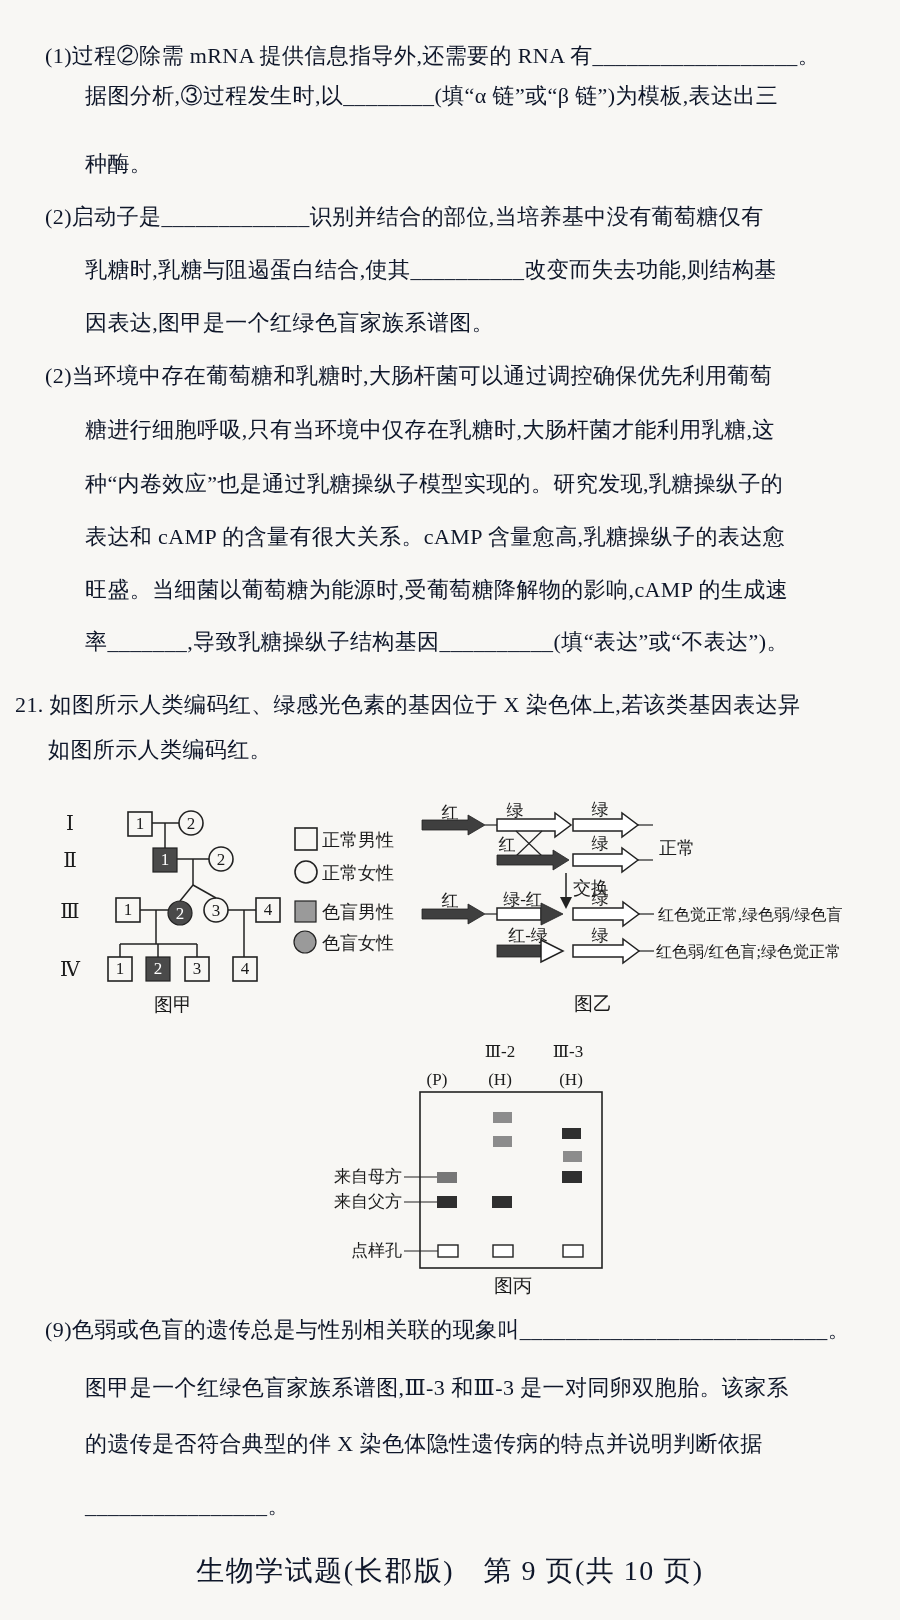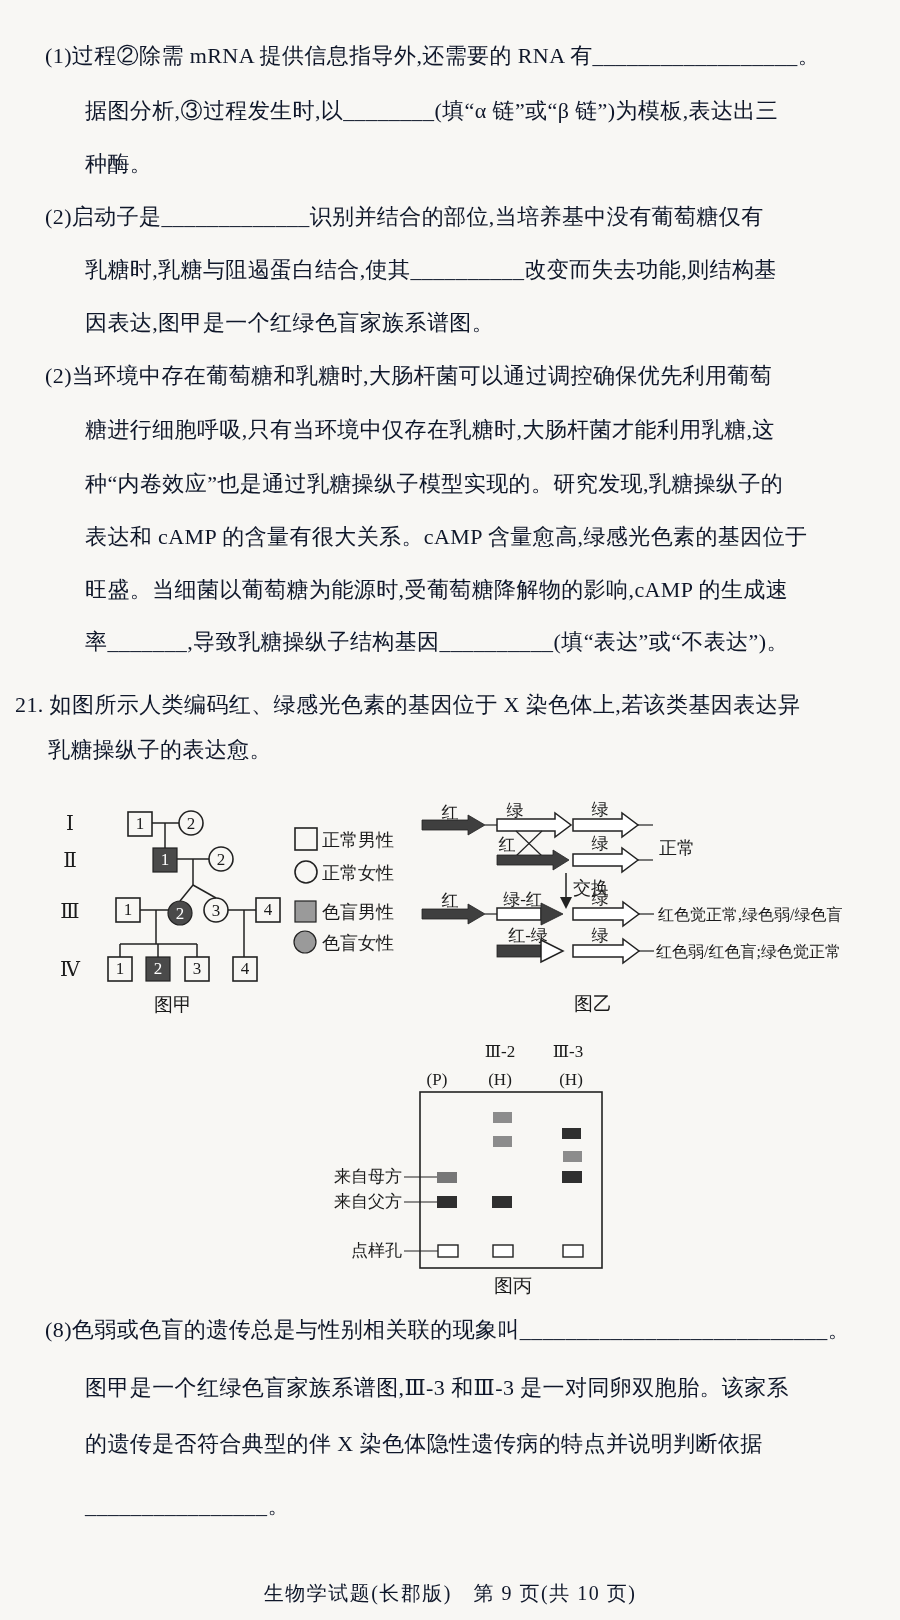--- a/index.html
+++ b/index.html
@@ -2,21 +2,21 @@
 <html><head>
 <meta charset="utf-8">
 <style>
   html,body { margin:0; padding:0; background:#e8e8e6; }
   .page {
     position:relative; width:900px; height:1620px; margin:0 auto;
     background:#f8f7f4; color:#0f172a; overflow:hidden;
     font-family:"Liberation Serif","DejaVu Serif",serif;
   }
   .tl { position:absolute; font-size:22px; line-height:27px; white-space:pre; letter-spacing:0.4px; }
-  .footer { position:absolute; left:0; width:100%; text-align:center; font-size:20px; letter-spacing:1.5px;margin-top:28px; }
+  .footer { position:absolute; left:0; width:100%; text-align:center; font-size:28px; letter-spacing:1.5px; }
   svg { position:absolute; overflow:visible; }
   svg text { font-family:"Liberation Serif","DejaVu Serif",serif; fill:#1b1b1b; }
   svg text.t16 { font-size:16px; }
   svg text.t17 { font-size:17px; }
   svg text.t18 { font-size:18px; }
   svg text.t19 { font-size:19px; }
   svg text.t20 { font-size:20px; }
   svg text.white { fill:#ffffff; }
   .ln { stroke:#222; stroke-width:1.5; }
   .thin { stroke:#222; stroke-width:1.2; }
@@ -24,34 +24,34 @@
   .symfill { stroke:#222; stroke-width:1.2; fill:#4a4a4a; }
   .warrow { stroke:#222; stroke-width:1.5; fill:#ffffff; }
   .darrow { fill:#3f3f3f; stroke:#222; stroke-width:0.8; }
 </style>
 </head>
 <body>
 
 <div class="page">
 
   <div class="tl" style="left:45px;top:42px">(1)过程②除需 mRNA 提供信息指导外,还需要的 RNA 有__________________。</div>
-  <div class="tl" style="left:85px;top:97px">据图分析,③过程发生时,以________(填“α 链”或“β 链”)为模板,表达出三</div>
+  <div class="tl" style="left:85px;top:82px">据图分析,③过程发生时,以________(填“α 链”或“β 链”)为模板,表达出三</div>
   <div class="tl" style="left:85px;top:150px">种酶。</div>
   <div class="tl" style="left:45px;top:203px">(2)启动子是_____________识别并结合的部位,当培养基中没有葡萄糖仅有</div>
   <div class="tl" style="left:85px;top:256px">乳糖时,乳糖与阻遏蛋白结合,使其__________改变而失去功能,则结构基</div>
   <div class="tl" style="left:85px;top:309px">因表达,图甲是一个红绿色盲家族系谱图。</div>
   <div class="tl" style="left:45px;top:362px">(2)当环境中存在葡萄糖和乳糖时,大肠杆菌可以通过调控确保优先利用葡萄</div>
   <div class="tl" style="left:85px;top:416px">糖进行细胞呼吸,只有当环境中仅存在乳糖时,大肠杆菌才能利用乳糖,这</div>
   <div class="tl" style="left:85px;top:470px">种“内卷效应”也是通过乳糖操纵子模型实现的。研究发现,乳糖操纵子的</div>
-  <div class="tl" style="left:85px;top:523px">表达和 cAMP 的含量有很大关系。cAMP 含量愈高,绿感光色素的基因位于</div>
+  <div class="tl" style="left:85px;top:523px">表达和 cAMP 的含量有很大关系。cAMP 含量愈高,乳糖操纵子的表达愈</div>
   <div class="tl" style="left:85px;top:576px">旺盛。当细菌以葡萄糖为能源时,受葡萄糖降解物的影响,cAMP 的生成速</div>
   <div class="tl" style="left:85px;top:628px">率_______,导致乳糖操纵子结构基因__________(填“表达”或“不表达”)。</div>
   <div class="tl" style="left:15px;top:691px">21. 如图所示人类编码红、绿感光色素的基因位于 X 染色体上,若该类基因表达异</div>
-  <div class="tl" style="left:48px;top:736px">乳糖操纵子的表达愈。</div>
-  <div class="tl" style="left:45px;top:1316px">(8)色弱或色盲的遗传总是与性别相关联的现象叫___________________________。</div>
+  <div class="tl" style="left:48px;top:736px">如图所示人类编码红。</div>
+  <div class="tl" style="left:45px;top:1316px">(9)色弱或色盲的遗传总是与性别相关联的现象叫___________________________。</div>
   <div class="tl" style="left:85px;top:1374px">图甲是一个红绿色盲家族系谱图,Ⅲ-3 和Ⅲ-3 是一对同卵双胞胎。该家系</div>
   <div class="tl" style="left:85px;top:1430px">的遗传是否符合典型的伴 X 染色体隐性遗传病的特点并说明判断依据</div>
   <div class="tl" style="left:85px;top:1492px">________________。</div>
 
   <svg style="left:48px;top:782px" width="360" height="240" viewBox="0 0 360 240">
     <text class="t20" x="22" y="48" text-anchor="middle">Ⅰ</text>
     <text class="t20" x="22" y="85" text-anchor="middle">Ⅱ</text>
     <text class="t20" x="22" y="136" text-anchor="middle">Ⅲ</text>
     <text class="t20" x="22" y="194" text-anchor="middle">Ⅳ</text>
 

